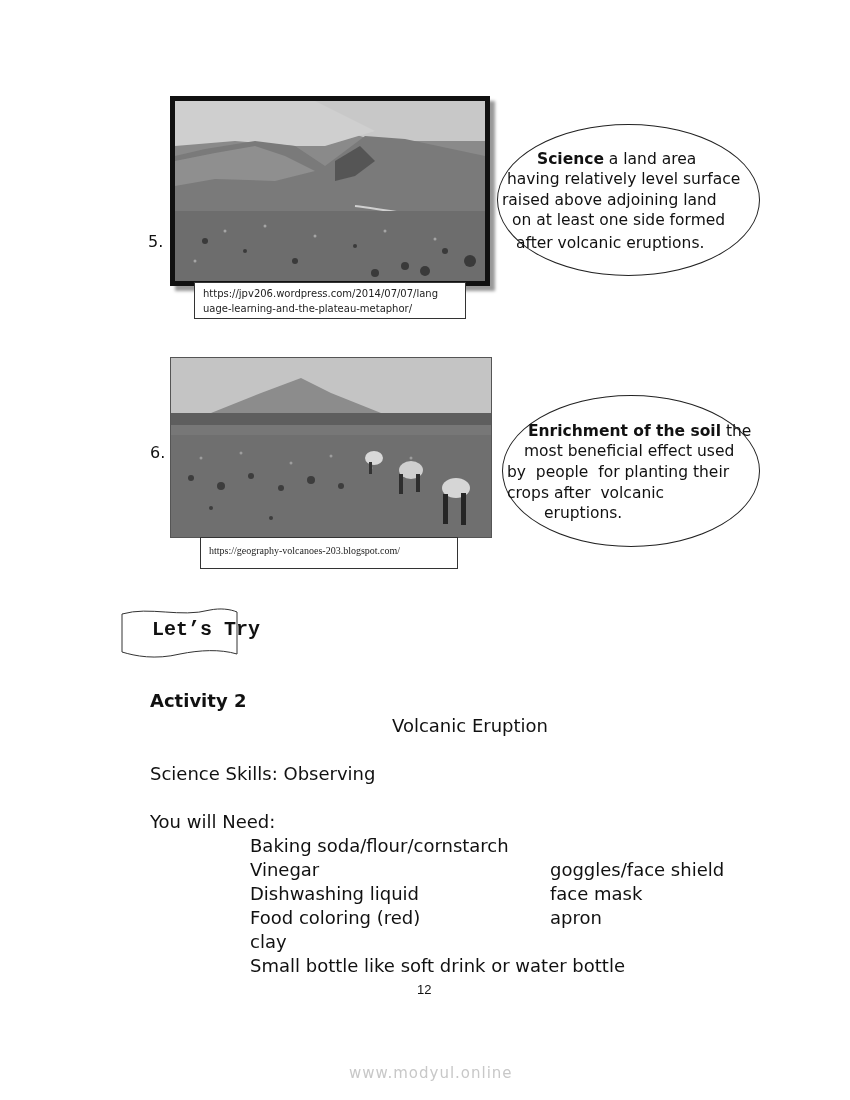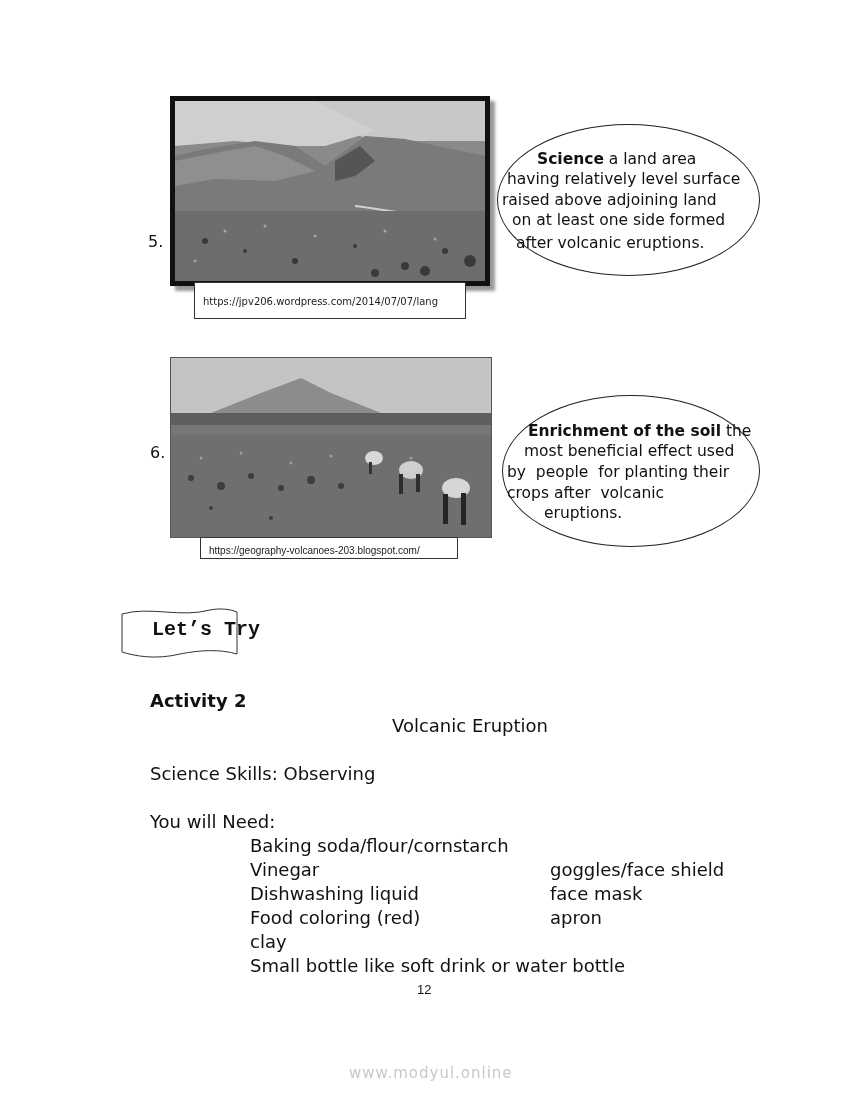--- a/index.html
+++ b/index.html
@@ -10,21 +10,21 @@
   
   .fig5-frame { left: 170px; top: 96px; width: 310px; height: 180px;
     border: 5px solid #111; box-shadow: 5px 5px 3px #999; background: #777; overflow: hidden; }
   .fig6-frame { left: 170px; top: 357px; width: 320px; height: 179px;
     border: 1px solid #555; background: #777; overflow: hidden; }
   .fig-svg { width: 100%; height: 100%; display: block; }
 
   .item-num { font-size: 16px; color: #111; }
 
   .caption-box { background: #fff; border: 1px solid #333; font-size: 10px;
-    line-height: 15px; padding: 11px 8px; color: #222; box-sizing: border-box; }
+    line-height: 15px; padding: 3px 8px; color: #222; box-sizing: border-box; }
 
   .ellipse { border: 1px solid #222; border-radius: 50%; background: #fff; box-sizing: border-box; }
   .ell-text { font-size: 15.5px; line-height: 20.5px; color: #111; white-space: pre; }
   .ell-text b { font-weight: bold; }
 
   .ribbon { left: 120px; top: 604px; width: 120px; height: 55px; }
   .ribbon-label { left: 152px; top: 618px; font-size: 20px; font-weight: bold; font-family: Liberation Mono, monospace; }
 
   .h-activity { left: 150px; top: 690px; font-size: 18px; font-weight: bold; }
   .h-title { left: 392px; top: 715px; font-size: 18px; font-weight: normal; }
@@ -65,20 +65,21 @@
         <circle cx="140" cy="135" r="1.5"></circle>
       <circle cx="210" cy="130" r="1.5"></circle>
         <circle cx="260" cy="138" r="1.5"></circle>
         <circle cx="20" cy="160" r="1.5"></circle>
     </g>
   </svg>
 </div>
 
 <div class="abs caption-box" style="left:194px; top:282px; width:272px; height:37px;">
   <div>https://jpv206.wordpress.com/2014/07/07/lang</div>
+  <div>uage-learning-and-the-plateau-metaphor/</div>
 </div>
 
 <div class="abs ellipse" style="left:497px; top:124px; width:263px; height:152px;"></div>
 <div class="abs ell-text" style="left:537px; top:149px;"><b>Science</b><span> a land area</span></div>
 <div class="abs ell-text" style="left:507px; top:169px;">having relatively level surface</div>
 <div class="abs ell-text" style="left:502px; top:190px;">raised above adjoining land</div>
 <div class="abs ell-text" style="left:512px; top:210px;">on at least one side formed</div>
 <div class="abs ell-text" style="left:516px; top:233px;">after volcanic eruptions.</div>
 
 <div class="abs item-num" style="left:150px; top:443px;">6.</div>
@@ -112,21 +113,21 @@
     <rect x="198" y="104" width="3" height="12" fill="#333"></rect>
     <ellipse cx="240" cy="112" rx="12" ry="9" fill="#cfcfcf"></ellipse>
     <rect x="228" y="116" width="4" height="20" fill="#2e2e2e"></rect>
     <rect x="245" y="116" width="4" height="18" fill="#2e2e2e"></rect>
     <ellipse cx="285" cy="130" rx="14" ry="10" fill="#d6d6d6"></ellipse>
     <rect x="272" y="136" width="5" height="30" fill="#252525"></rect>
     <rect x="290" y="135" width="5" height="32" fill="#252525"></rect>
   </svg>
 </div>
 
-<div class="abs caption-box" style="left:200px; top:537px; width:258px; height:22px; font-family: Liberation Sans, sans-serif; padding-top:5px;">
+<div class="abs caption-box" style="left:200px; top:537px; width:258px; height:32px; font-family: Liberation Serif, serif; padding-top:5px;">
   <div>https://geography-volcanoes-203.blogspot.com/</div>
 </div>
 
 <div class="abs ellipse" style="left:502px; top:395px; width:258px; height:152px;"></div>
 <div class="abs ell-text" style="left:528px; top:421px;"><b>Enrichment of the soil</b><span> the</span></div>
 <div class="abs ell-text" style="left:524px; top:441px;">most beneficial effect used</div>
 <div class="abs ell-text" style="left:507px; top:462px;">by  people  for planting their</div>
 <div class="abs ell-text" style="left:507px; top:483px;">crops after  volcanic</div>
 <div class="abs ell-text" style="left:544px; top:503px;">eruptions.</div>
 

